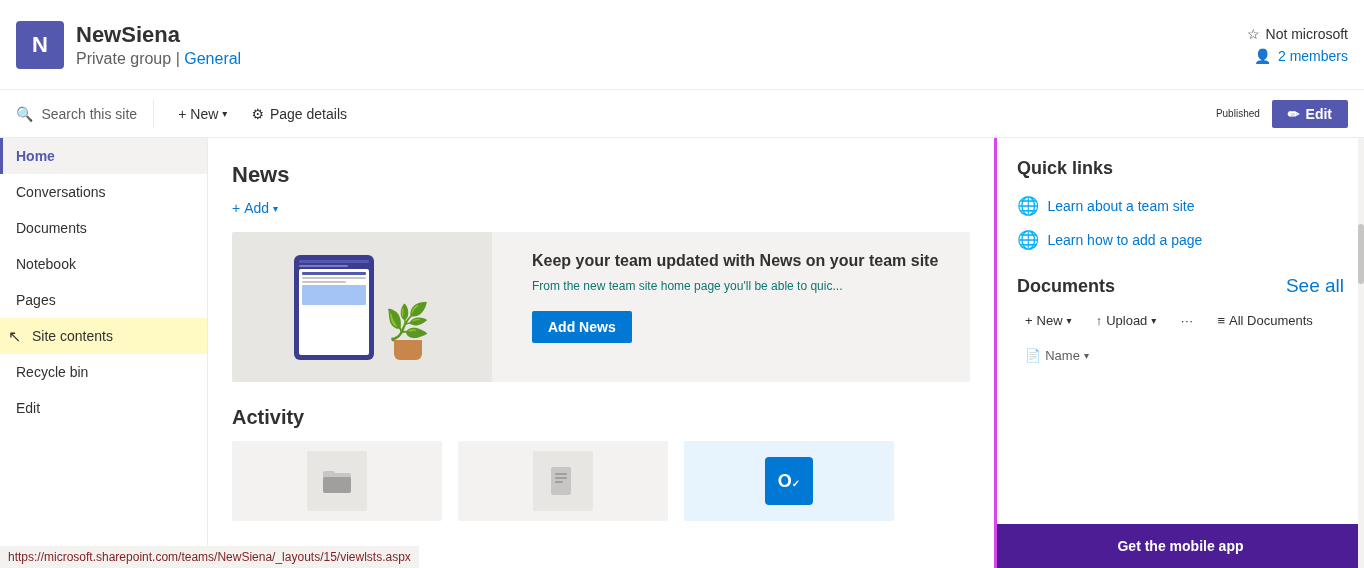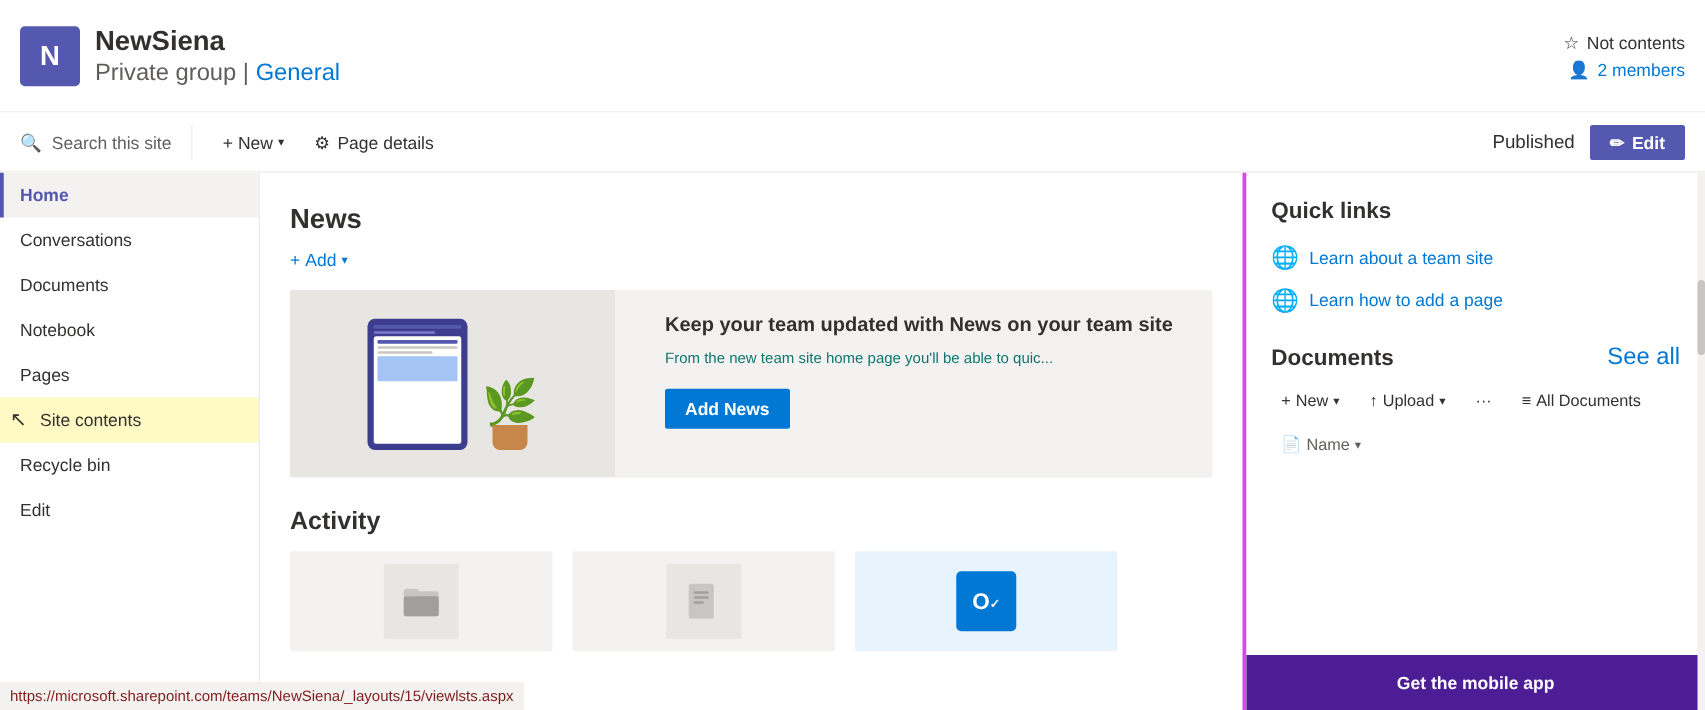--- a/index.html
+++ b/index.html
@@ -10,21 +10,21 @@
       display: flex; align-items: center; justify-content: space-between;
       padding: 0 16px; height: 90px; border-bottom: 1px solid #edebe9;
     }
     .site-logo-area { display: flex; align-items: center; gap: 12px; }
     .site-icon {
       width: 48px; height: 48px; background: #5558AF; border-radius: 4px;
       display: flex; align-items: center; justify-content: center;
       color: #fff; font-size: 22px; font-weight: 600;
     }
     .site-title { font-size: 22px; font-weight: 600; color: #323130; }
-    .site-subtitle { font-size: 19px; color: #605e5c; margin-top: 2px; }
+    .site-subtitle { font-size: 16px; color: #605e5c; margin-top: 2px; }
     .site-subtitle a { color: #0078d4; text-decoration: none; }
     .top-right { display: flex; flex-direction: column; align-items: flex-end; gap: 6px; }
     .not-following-btn {
       display: flex; align-items: center; gap: 6px;
       color: #323130; font-size: 14px; cursor: pointer; background: none; border: none;
     }
     .members-link {
       display: flex; align-items: center; gap: 6px;
       color: #0078d4; font-size: 14px; cursor: pointer; text-decoration: none;
     }
@@ -43,21 +43,21 @@
     .new-btn {
       display: flex; align-items: center; gap: 4px;
       color: #323130; font-size: 14px; cursor: pointer; background: none; border: none;
       padding: 4px 8px;
     }
     .page-details-btn {
       display: flex; align-items: center; gap: 6px;
       color: #323130; font-size: 14px; cursor: pointer; background: none; border: none;
     }
     .toolbar-right { display: flex; align-items: center; gap: 12px; }
-    .published-label { font-size: 15px; color: #323130; text-align: right; }
+    .published-label { font-size: 10px; color: #323130; text-align: right; }
     .edit-btn {
       display: flex; align-items: center; gap: 6px;
       background: #5558AF; color: #fff; border: none; border-radius: 2px;
       padding: 6px 16px; font-size: 14px; cursor: pointer; font-weight: 600;
     }
 
     
     .main-layout { display: flex; height: calc(568px - 90px - 48px); justify-content: center; }
 
     
@@ -155,21 +155,21 @@
       <div class="site-subtitle">
         <span>Private group</span>
         <span> | </span>
         <a>General</a>
       </div>
     </div>
   </div>
   <div class="top-right">
     <button class="not-following-btn">
       <span>☆</span>
-      <span>Not contents</span>
+      <span>Not microsoft</span>
     </button>
     <a class="members-link">
       <span>👤</span>
       <span>2 members</span>
     </a>
   </div>
 </div>
 
 <div class="toolbar">
   <div class="toolbar-left">

